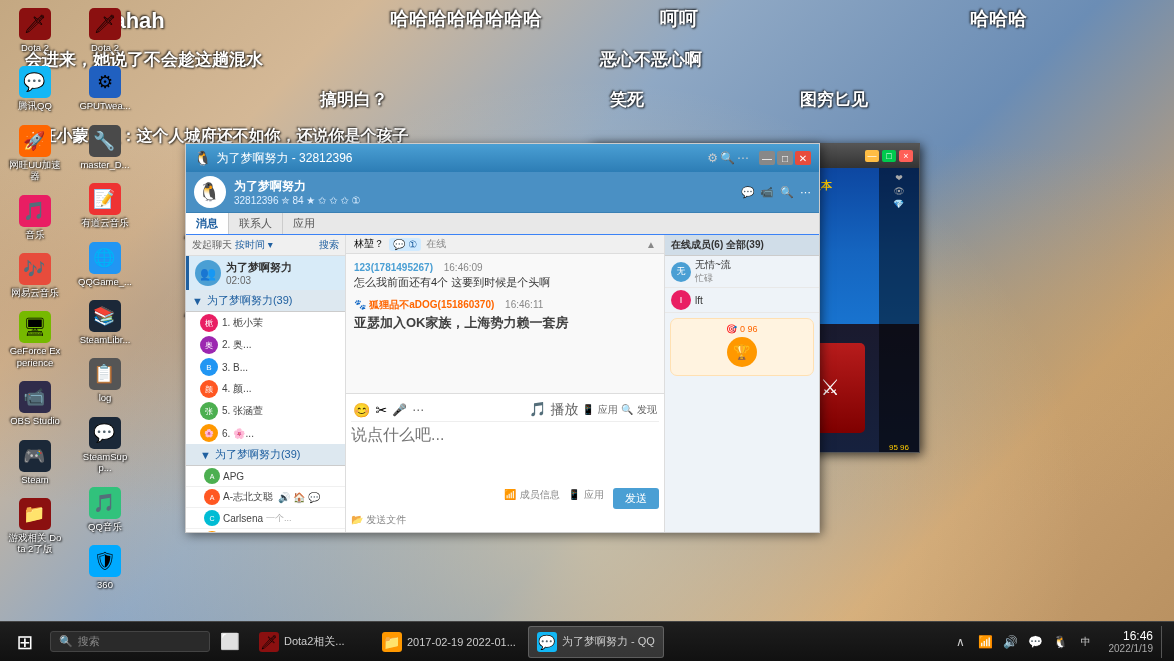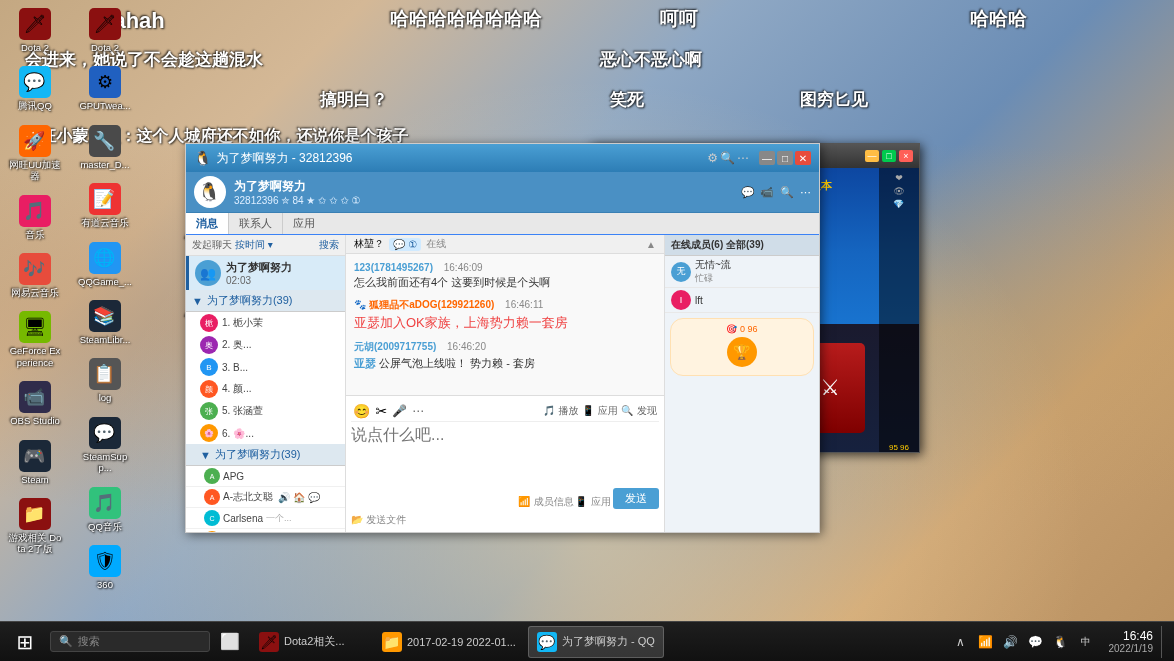--- a/index.html
+++ b/index.html
@@ -136,23 +136,23 @@
       font-weight: bold;
     }
 
     .qq-msg-content {
       color: #333;
       font-size: 11px;
       line-height: 1.4;
     }
 
     .qq-msg-highlight {
-      color: #ef4444;
+      color: #404040;
       font-size: 13px;
-      font-weight: normal;
+      font-weight: bold;
     }
 
     .qq-input-area {
       border-top: 1px solid #ddd;
       background: white;
       padding: 5px;
     }
 
     .qq-text-input {
       width: 100%;
@@ -708,56 +708,46 @@
           <div class="qq-msg">
             <div class="qq-msg-header">
               <span class="qq-msg-name">123(1781495267)</span>
               <span style="margin-left:8px;">16:46:09</span>
             </div>
             <div class="qq-msg-content">怎么我前面还有4个 这要到时候是个头啊</div>
           </div>
 
           <div class="qq-msg">
             <div class="qq-msg-header">
-              <span style="color:#ff6600;font-weight:bold;">🐾 狐狸品不aDOG(129921260)</span>
+              <span style="color:#ff6600;font-weight:bold;">🐾 狐狸品不aDOG(151860370)</span>
               <span style="margin-left:8px;">16:46:11</span>
             </div>
             <div class="qq-msg-highlight">亚瑟加入OK家族，上海势力赖一套房</div>
           </div>
 
-          <div class="qq-msg">
-            <div class="qq-msg-header">
-              <span class="qq-msg-name">元胡(2009717755)</span>
-              <span style="margin-left:8px;">16:46:20</span>
-            </div>
-            <div class="qq-msg-content">
-              <span style="color:#4a9fd4;font-weight:bold;">亚瑟</span>
-              <span> 公屏气泡上线啦！ 势力赖 - 套房</span>
-            </div>
-          </div>
         </div>
 
         <div class="qq-input-area">
           <div style="display:flex;align-items:center;gap:5px;padding:2px;border-bottom:1px solid #eee;margin-bottom:3px;">
             <span style="font-size:14px;cursor:pointer;">😊</span>
             <span style="font-size:14px;cursor:pointer;">✂</span>
             <span style="font-size:12px;cursor:pointer;color:#666;">🎤</span>
             <span style="font-size:12px;cursor:pointer;color:#666;">⋯</span>
             <div style="margin-left:auto;display:flex;align-items:center;gap:4px;">
-              <span style="font-size:10px;color:#666;">🎵 播放</span>
+              <span style="font-size:14px;color:#666;">🎵 播放</span>
               <span style="font-size:10px;color:#666;">📱 应用</span>
               <span style="font-size:10px;color:#666;">🔍 发现</span>
             </div>
           </div>
           <textarea class="qq-text-input" placeholder="说点什么吧..." style=""></textarea>
           <div class="qq-input-bottom">
             <div style="display:flex;align-items:center;gap:3px;margin-top:44px;">
               <span style="font-size:10px;color:#888;">📂 发送文件</span>
             </div>
-            <div style="display:flex;gap:2px;align-items:flex-end;">
+            <div style="display:flex;gap:9px;">
               <span style="font-size:10px;color:#888;">📶 成员信息</span>
               <span style="font-size:10px;color:#888;">📱 应用</span>
               <button class="qq-send-btn">发送</button>
             </div>
           </div>
         </div>
       </div>
 
       <div class="qq-side-panel">
         <div class="side-panel-header">在线成员(6) 全部(39)</div>
@@ -769,21 +759,21 @@
             <div style="font-size:9px;color:#888;">忙碌</div>
           </div>
         </div>
         <div class="side-panel-member">
           <div style="width:20px;height:20px;border-radius:50%;background:#e91e63;display:flex;align-items:center;justify-content:center;color:white;font-size:9px;">I</div>
           <div>
             <div style="font-size:10px;color:#333;">lft</div>
           </div>
         </div>
 
-        <div style="margin-top:10px;padding:5px;background:#fff3e0;border:1px solid #ffe0b2;border-radius:13px;margin:5px;">
+        <div style="margin-top:10px;padding:5px;background:#fff3e0;border:1px solid #ffe0b2;border-radius:7px;margin:5px;">
           <div style="font-size:9px;color:#ff6600;text-align:center;">🎯 0 96</div>
           <div style="width:30px;height:30px;border-radius:50%;background:#ff9800;margin:3px auto;display:flex;align-items:center;justify-content:center;font-size:14px;">🏆</div>
         </div>
       </div>
     </div>
   </div>
 
   <div class="taskbar">
 
     <div class="taskbar-start">

